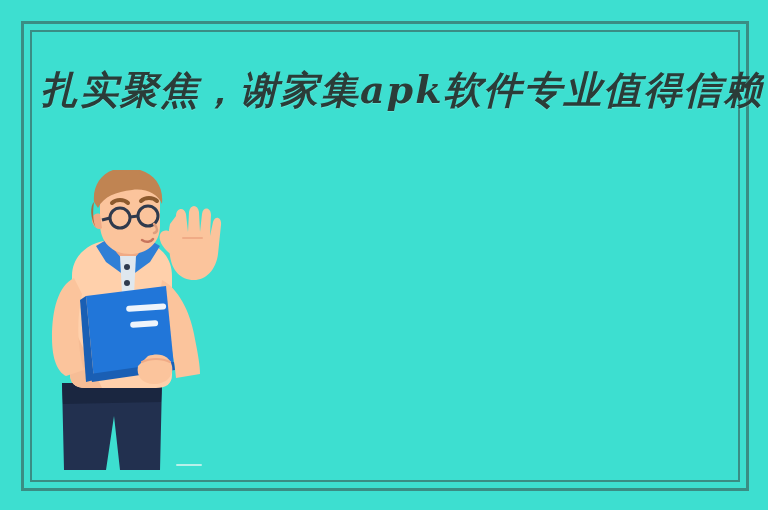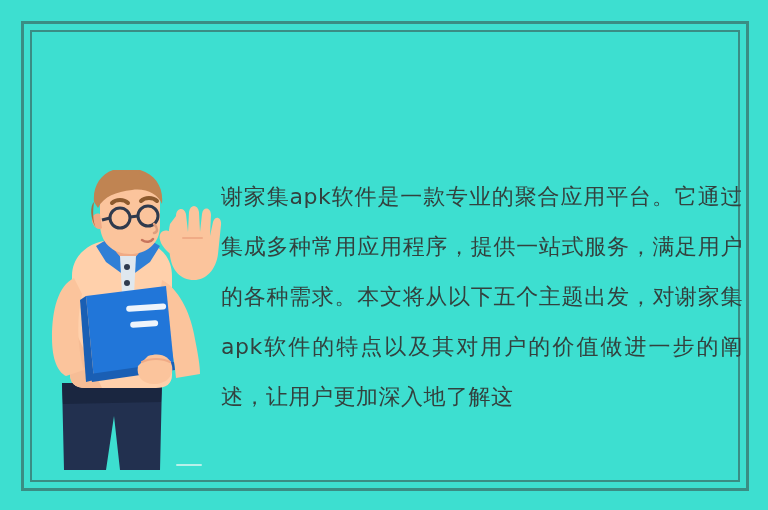--- a/index.html
+++ b/index.html
@@ -94,20 +94,21 @@
   }
 </style>
 </head>
 <body>
 
 <div id="poster">
 
   <div class="frame-outer"></div>
   <div class="frame-inner"></div>
 
+  <div class="title">扎实聚焦，谢家集apk软件专业值得信赖</div>
 
   <div class="illustration">
     <svg width="185" height="320" viewBox="0 0 185 320" xmlns="http://www.w3.org/2000/svg">
 
       <path d="M12 213 L112 213 L110 300 L70 300 L64 246 L56 300 L14 300 Z" fill="#22304f"></path>
       <path d="M12 213 L112 213 L111 232 L13 234 Z" fill="#1a2640"></path>
 
       <path d="M22 106 C22 86 38 72 60 70 L86 70 C108 72 122 86 122 106
                L122 205 C122 214 116 218 106 218 L36 218 C24 218 20 212 20 204 Z" fill="#ffd0ab"></path>
       <path d="M20 150 C20 180 20 200 20 204 C20 212 24 218 36 218 L52 218 Z" fill="#f6bd96"></path>
@@ -165,15 +166,14 @@
       </g>
 
       <path d="M98 186 C110 182 120 186 122 196 C124 206 116 214 104 214
                C92 214 86 206 88 196 Z" fill="#fbc49c"></path>
       <path d="M92 192 C100 188 112 188 120 192" stroke="#f0ab86" stroke-width="2" fill="none" stroke-linecap="round"></path>
     </svg>
   </div>
 
   <div class="ground-line"></div>
 
-  <div class="body-copy">谢家集apk软件是一款专业的聚合应用平台。它通过集成多种常用应用程序，提供一站式服务，满足用户的各种需求。本文将从以下五个主题出发，对谢家集apk软件的特点以及其对用户的价值做进一步的阐述，让用户更加深入地了解这</div>
 
 </div>
 
 </body></html>

